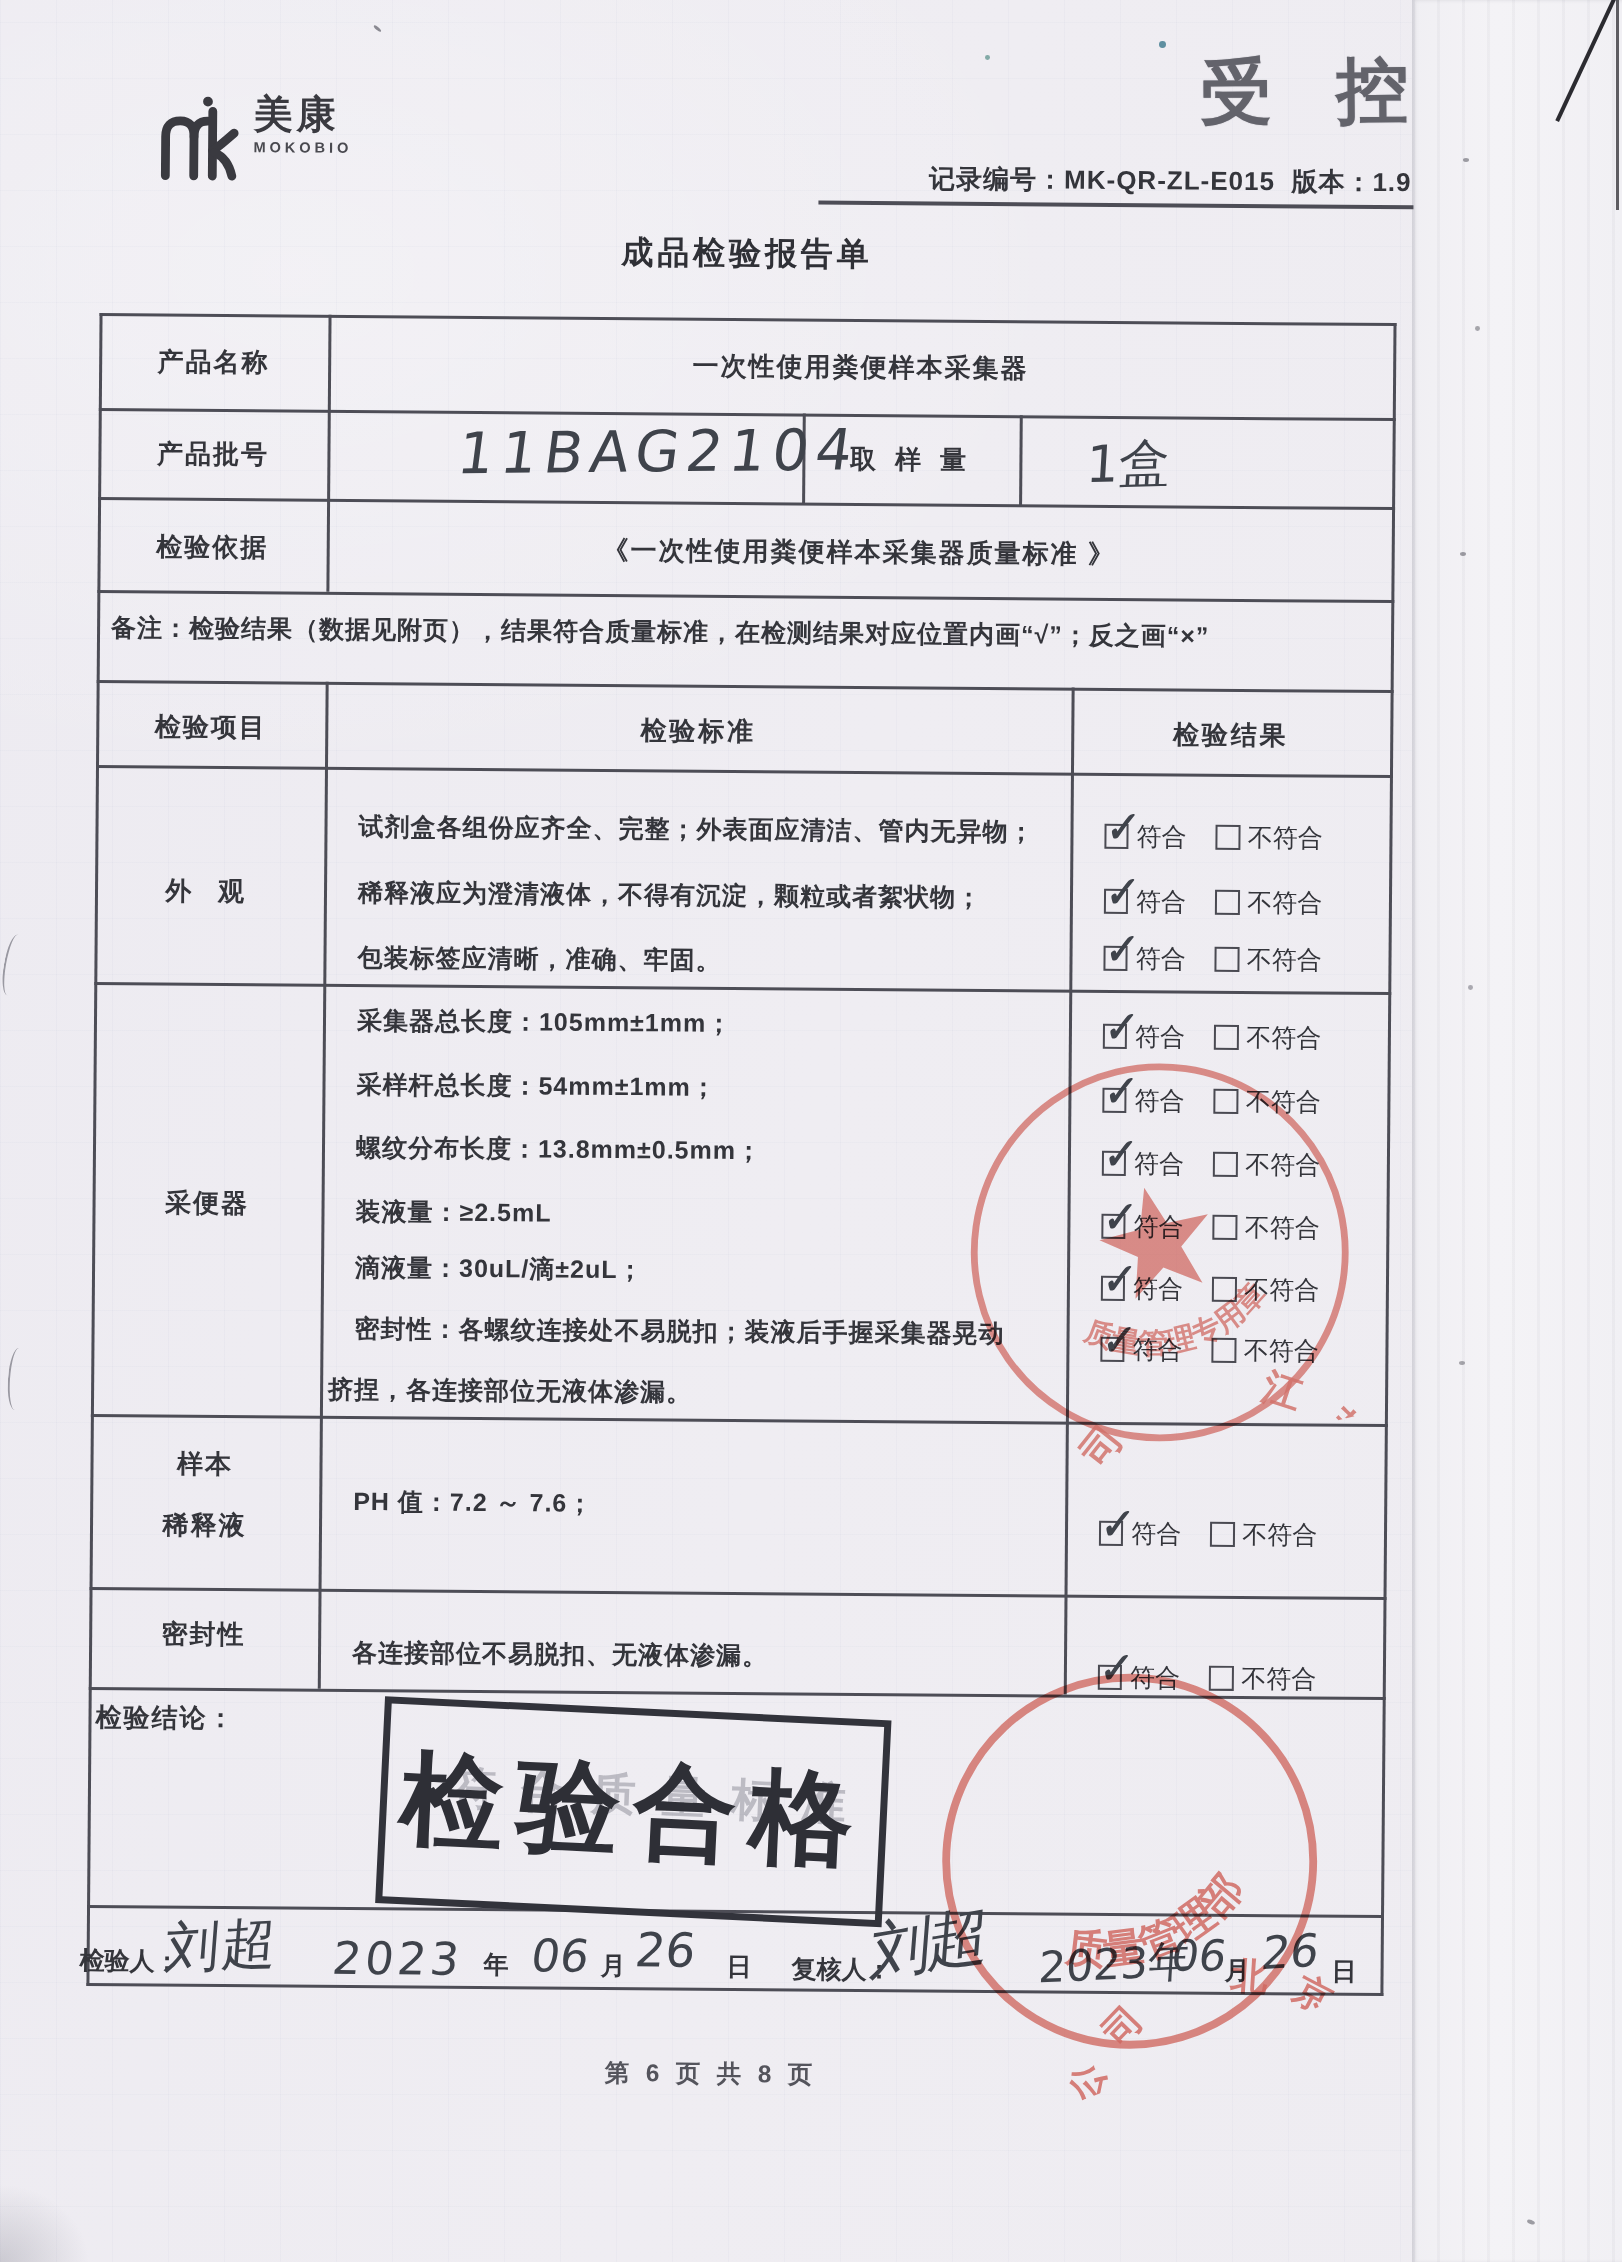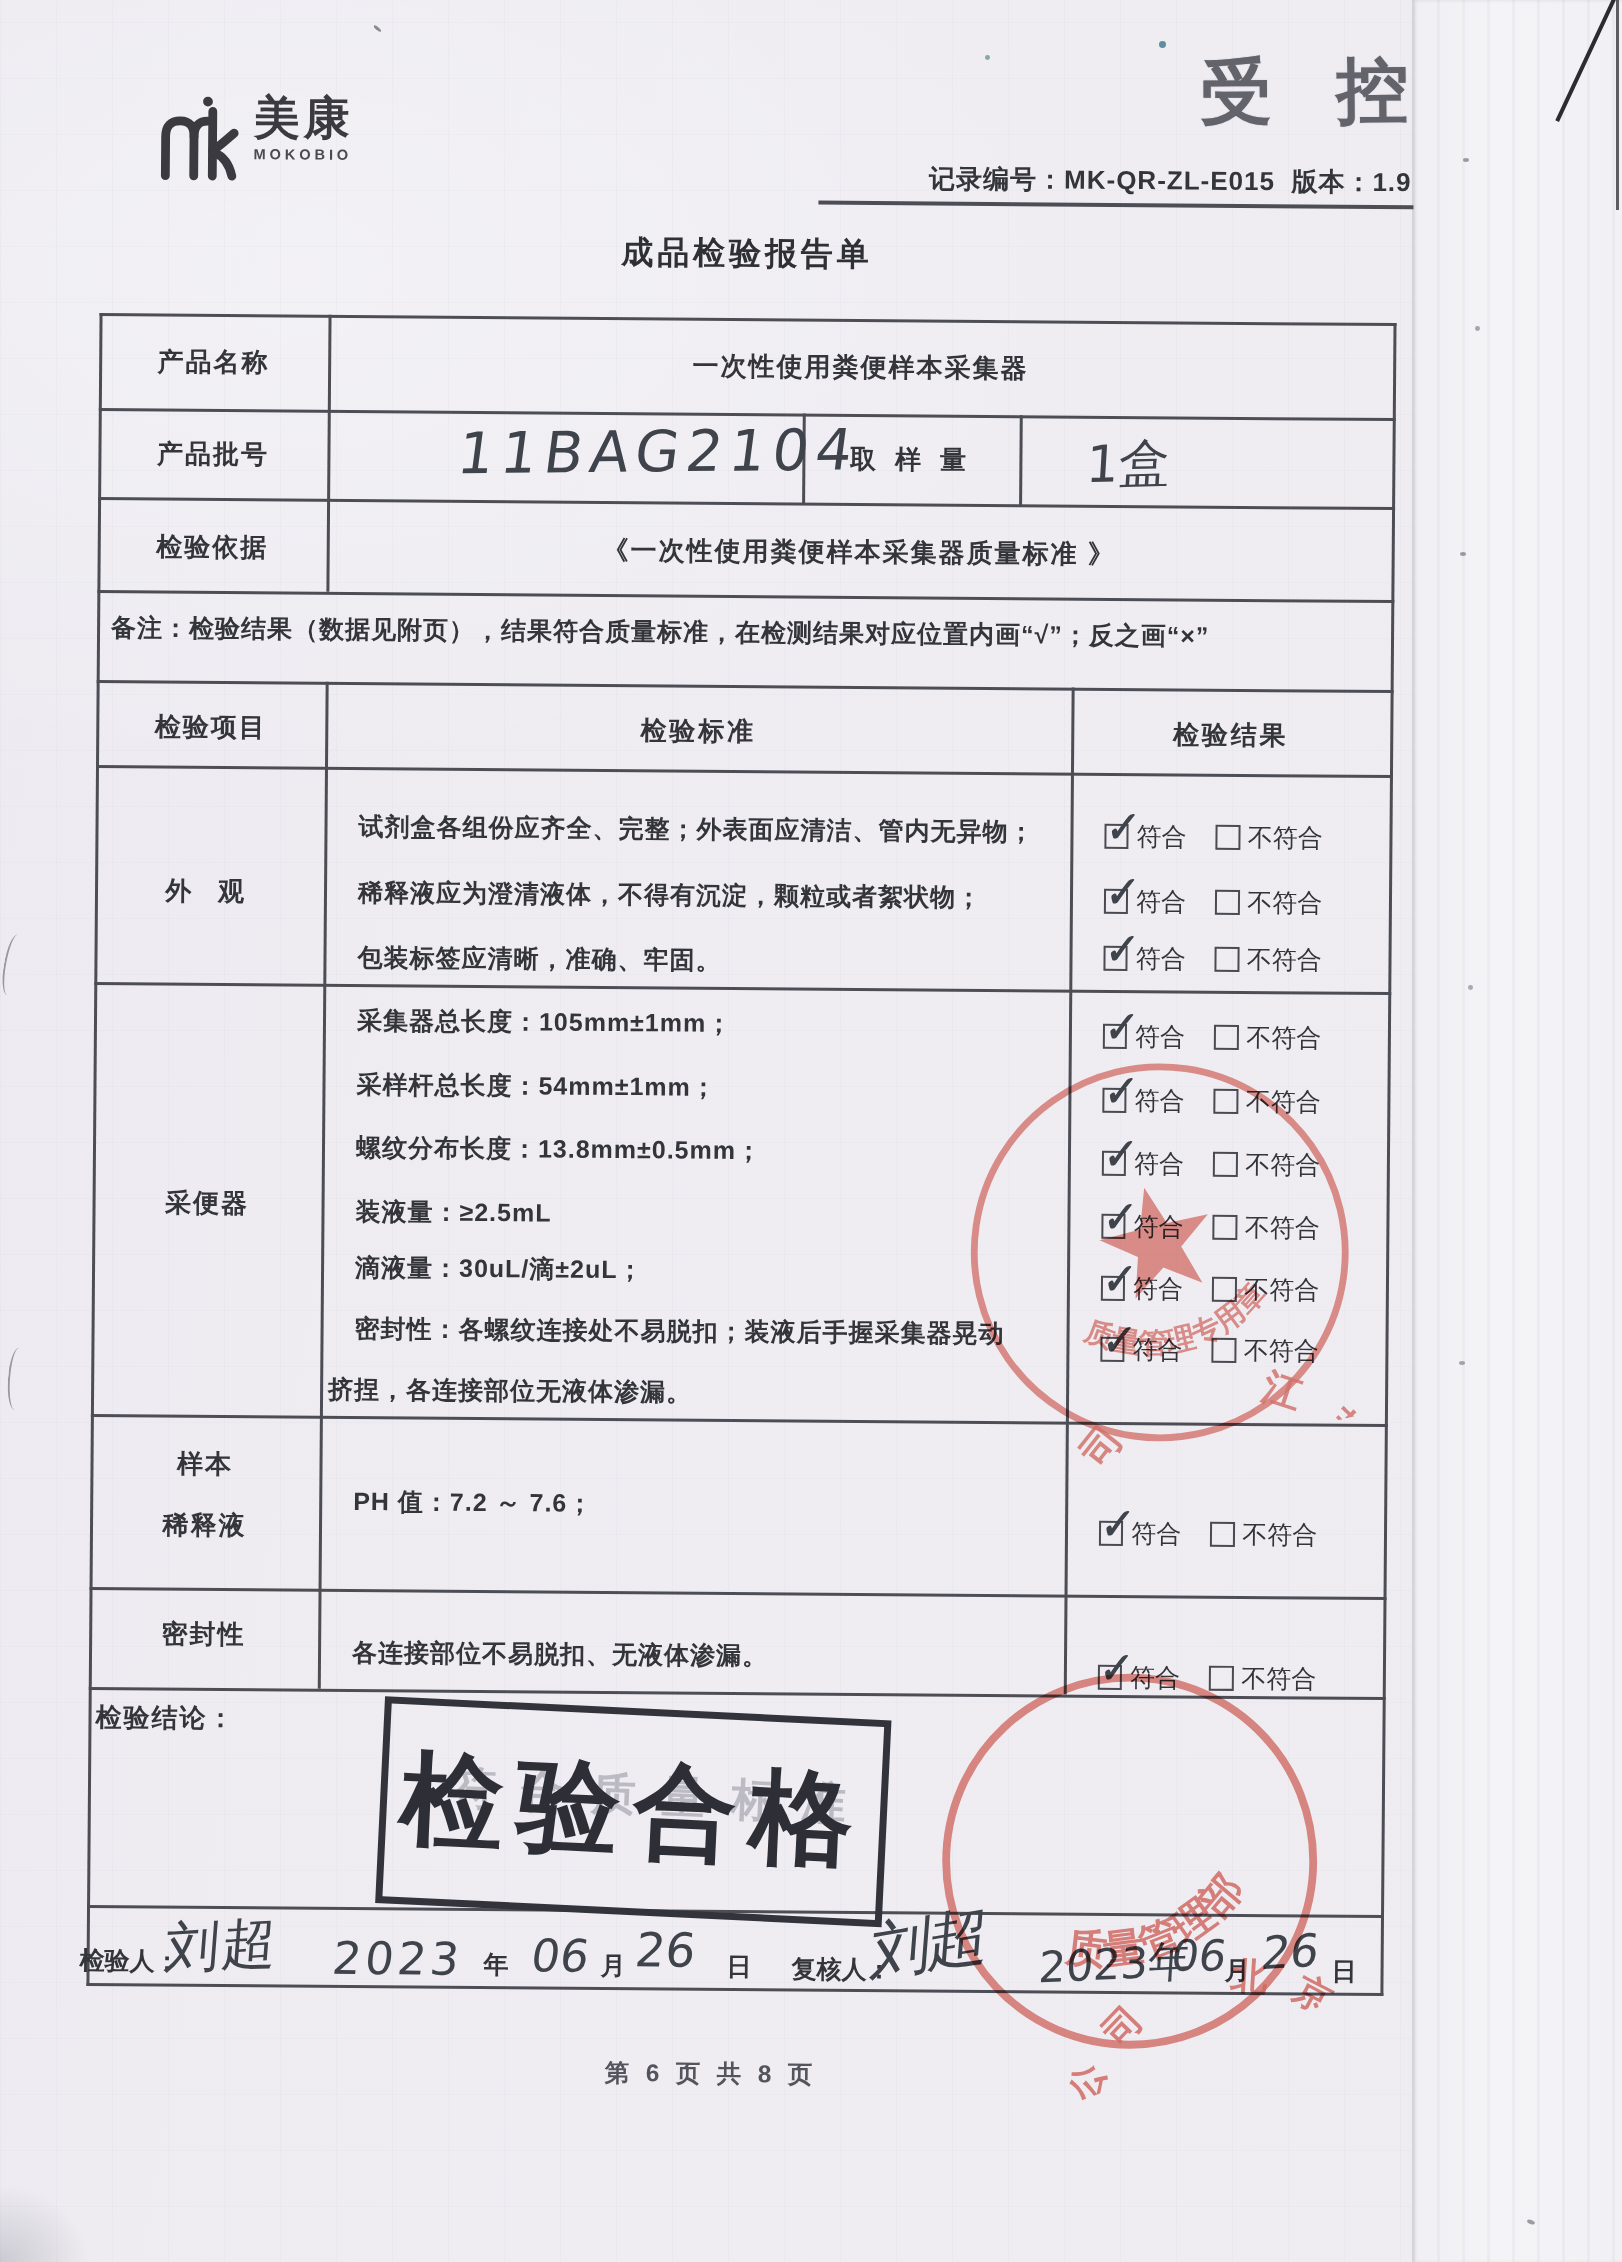--- a/index.html
+++ b/index.html
@@ -42,21 +42,21 @@
     font-size:32px;font-weight:800;letter-spacing:3.9px;color:#2f3036;}
   .record{position:absolute;left:819px;top:160px;width:585px;text-align:right;
     font-size:26px;font-weight:700;color:#34353b;letter-spacing:1px;}
   .verdict{position:absolute;left:385px;top:1709px;width:493px;height:193px;
     border:7.8px solid #32333b;transform:rotate(2.3deg);display:flex;align-items:center;justify-content:center;}
   .verdict span{font-size:103px;font-weight:800;letter-spacing:13.7px;color:#2e2f36;}
   .faint{position:absolute;left:456px;top:1767px;font-size:45px;letter-spacing:25px;
     color:rgba(105,105,118,.38);transform:rotate(2deg);font-weight:700;white-space:nowrap;}
   .seal{position:absolute;mix-blend-mode:multiply;opacity:.75;}
   .logo{position:absolute;left:144px;top:98px;display:flex;align-items:flex-start;}
-  .logo-cn{font-size:46px;font-weight:800;color:#3a3a40;letter-spacing:3.9px;line-height:1;}
+  .logo-cn{font-size:39px;font-weight:800;color:#3a3a40;letter-spacing:3.9px;line-height:1;}
   .logo-en{font-size:14.6px;font-weight:700;color:#4a4a50;letter-spacing:3.9px;margin-top:5.9px;}
   .speck{position:absolute;border-radius:50%;}
   .curl{position:absolute;width:15.6px;height:62px;border-left:2.9px solid rgba(70,70,82,.5);
     border-radius:50%/50%;}
   .corner-shade{position:absolute;left:0;top:2146px;width:146px;height:117px;
     background:radial-gradient(127px 112px at 0% 100%, rgba(100,100,115,.25), transparent 70%);}
   .cornerline{position:absolute;background:#2b2b30;}
 </style>
 </head>
 <body>

